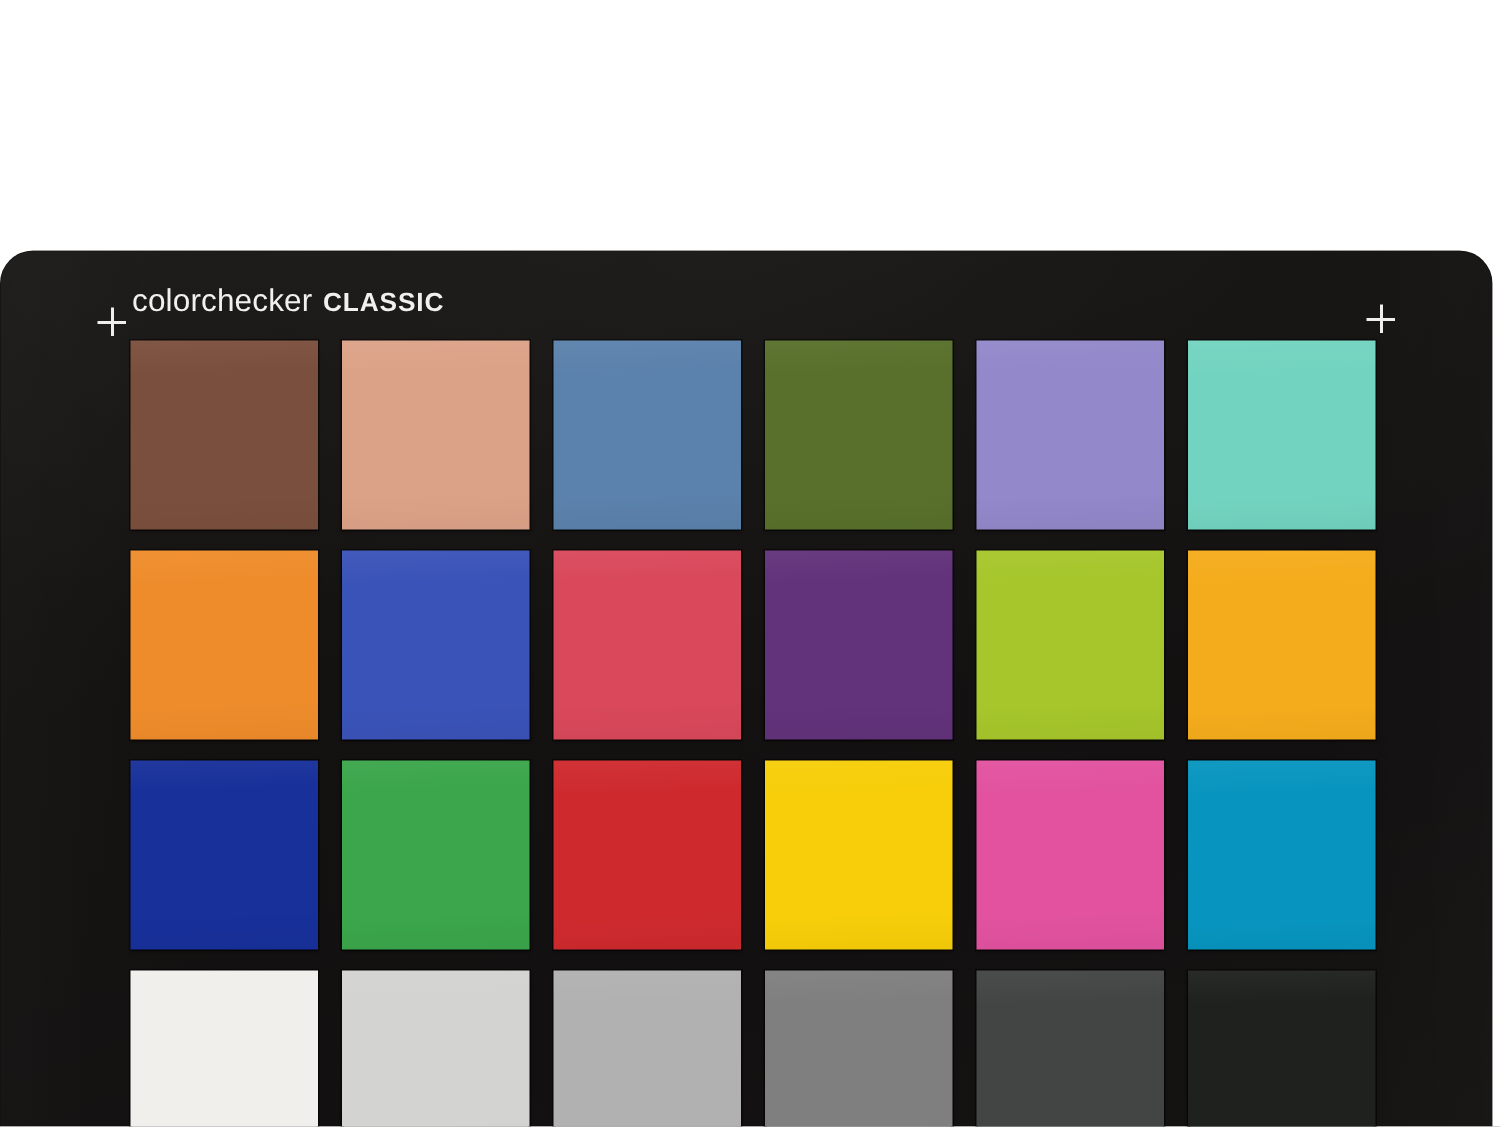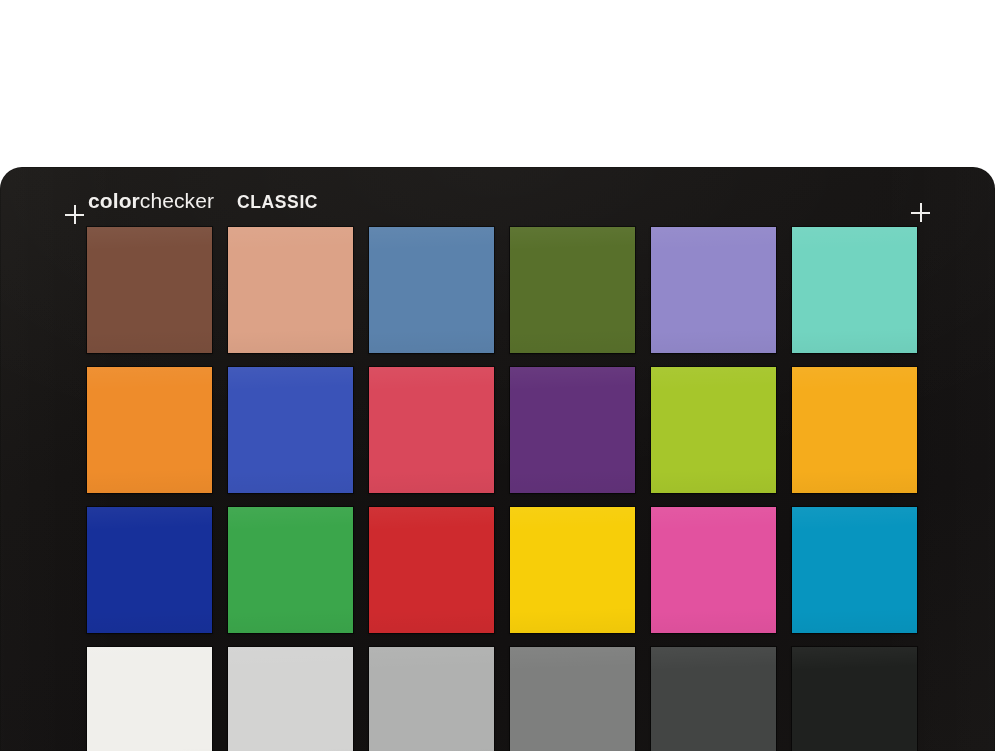--- a/index.html
+++ b/index.html
@@ -57,27 +57,27 @@
     left: 88px;
     top: 190px;
     font-size: 21px;
     letter-spacing: 0.1px;
     line-height: 1;
     white-space: nowrap;
     color: #f2f0ee;
     z-index: 5;
     -webkit-font-smoothing: antialiased;
   }
-  #wordmark .wm-light { font-weight: 700; }
+  #wordmark .wm-light { font-weight: 400; }
   #wordmark .wm-bold  { font-weight: 400; }
   #wordmark .wm-caps  {
     font-weight: 700;
     font-size: 17.5px;
     letter-spacing: 0.6px;
-    margin-left: 23px;
+    margin-left: 7px;
     text-transform: uppercase;
   }
 
   
   .crosshair {
     position: absolute;
     width: 19px;
     height: 19px;
     z-index: 5;
   }

